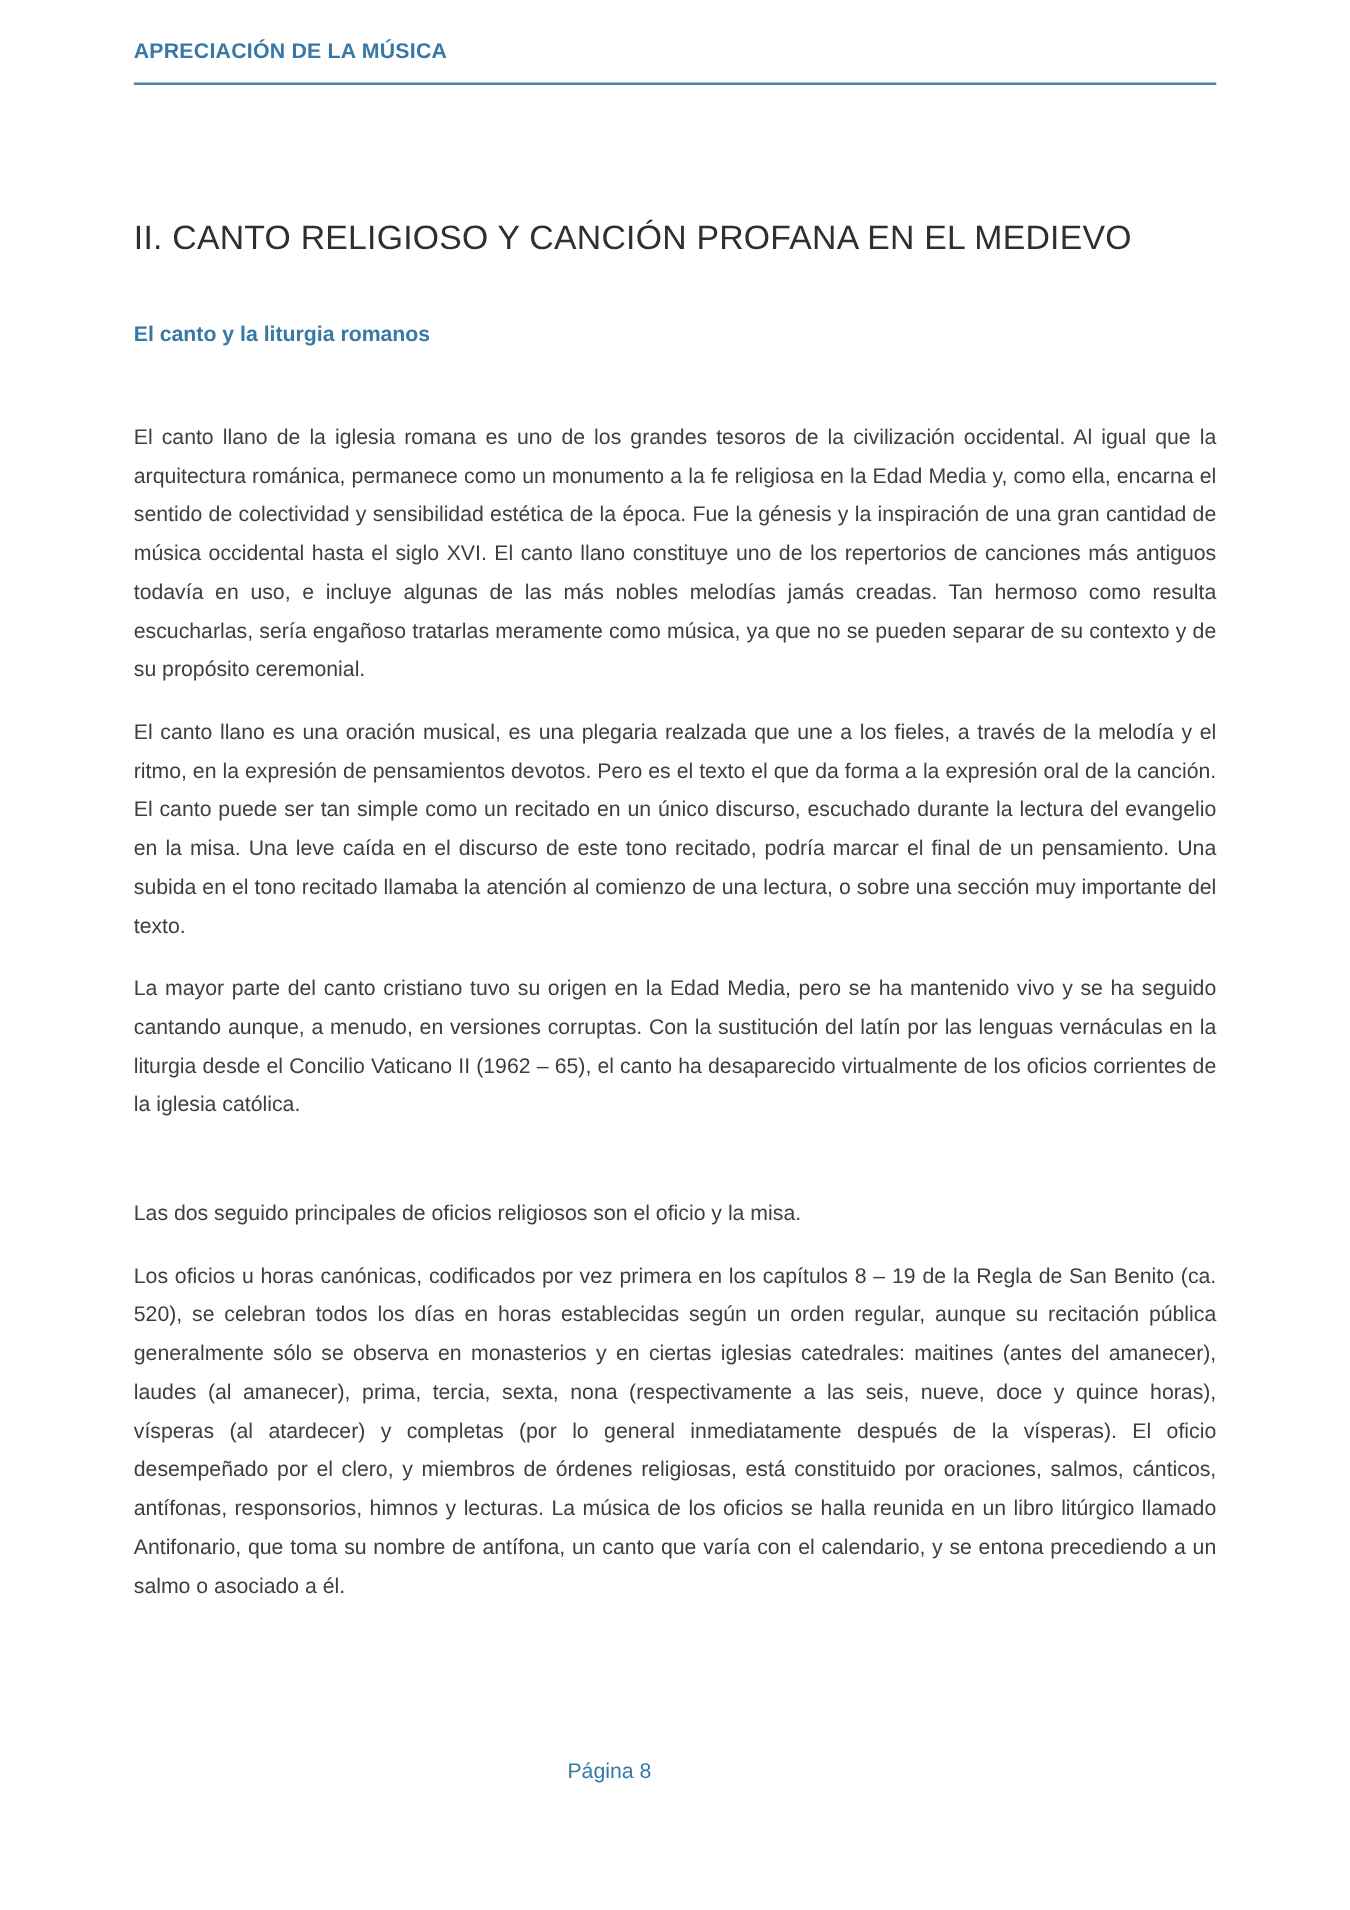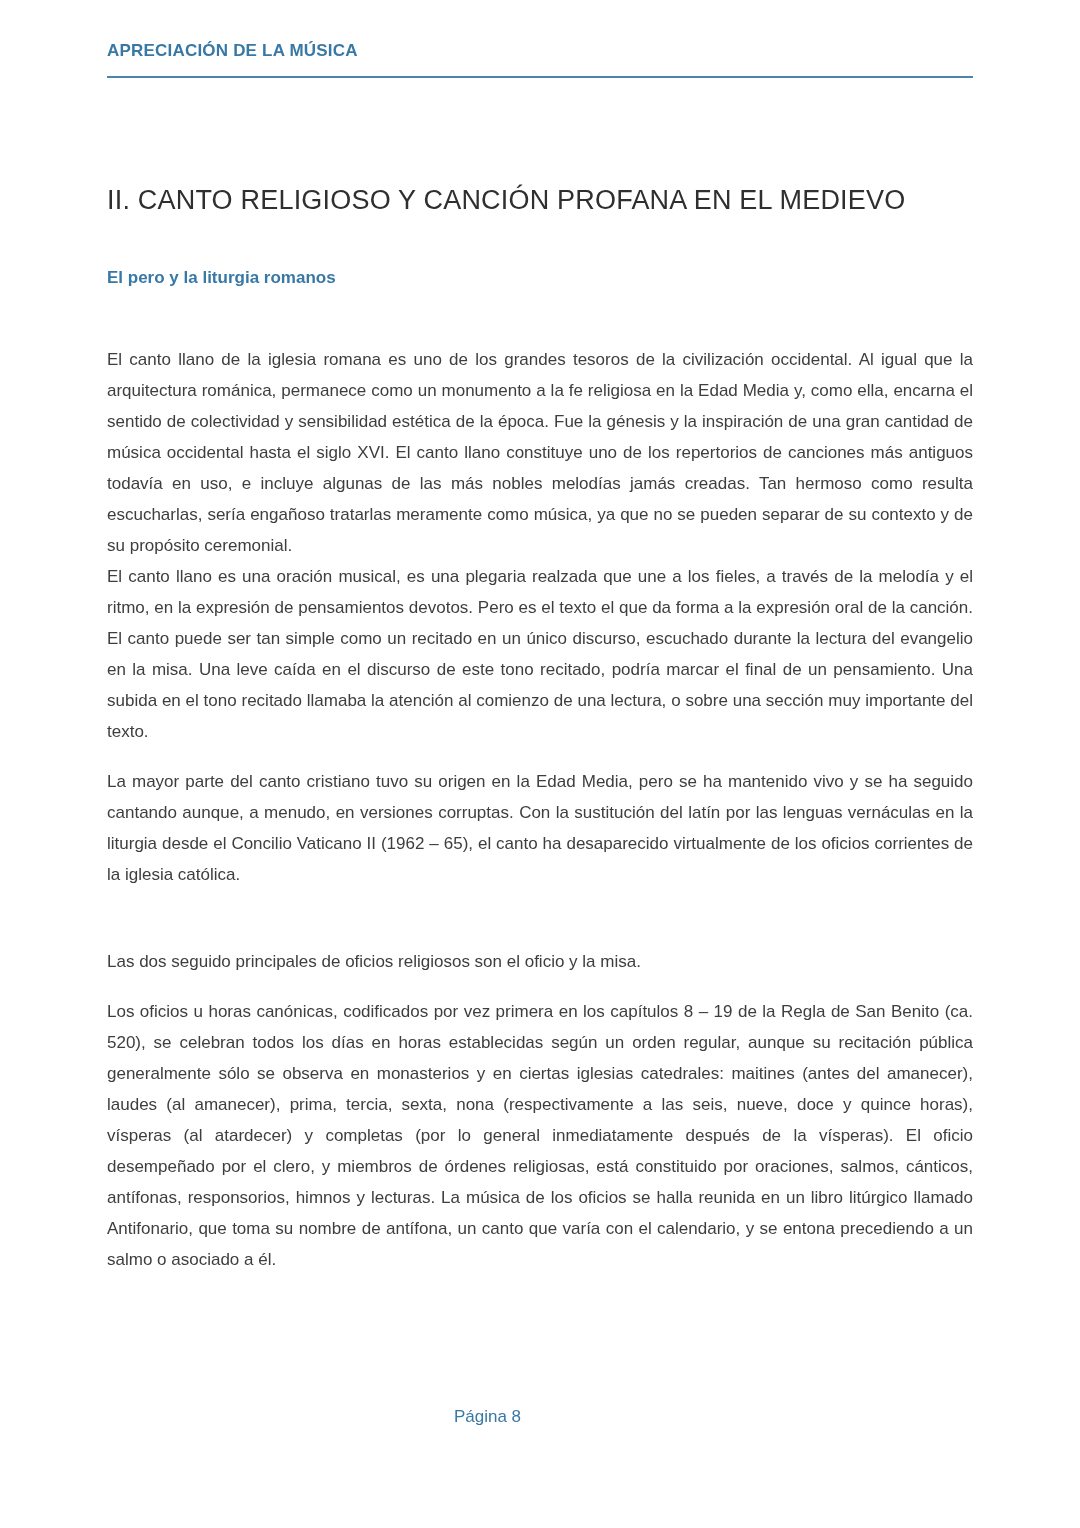--- a/index.html
+++ b/index.html
@@ -12,21 +12,21 @@
     height: 1528px;
     font-family: "Liberation Sans", sans-serif;
     overflow: hidden;
   }
   .page {
     position: relative;
     width: 1080px;
     height: 1528px;
     background: #ffffff;
     box-sizing: border-box;
-    padding: 40px 107px 0 107px;
+    padding: 30px 107px 0 107px;
   }
   .header-title {
     color: var(--accent, #3878a5);
     font-size: 17px;
     font-weight: bold;
     letter-spacing: 0.2px;
     line-height: 21px;
   }
   .header-rule {
     margin-top: 15px;
@@ -52,21 +52,21 @@
   .sec2 h2.subheading { margin-top: 0; }
   p.body-par {
     margin: 0;
     font-size: 17px;
     line-height: 31px;
     color: var(--body-text, #3e3e3e);
     text-align: justify;
     text-justify: inter-word;
   }
   .sec1 p.body-par:nth-of-type(1) { margin-top: 55px; }
-  .sec1 p.body-par:nth-of-type(2) { }
+  .sec1 p.body-par:nth-of-type(2) { margin-top: 19px; }
   .sec1 p.body-par:nth-of-type(3) { margin-top: 19px; }
   .sec2 p.body-par:nth-of-type(1) { margin-top: 56px; }
   .sec2 p.body-par:nth-of-type(2) { margin-top: 19px; }
   .footer {
     position: absolute;
     left: 0;
     top: 1406px;
     width: 975px;
     text-align: center;
   }
@@ -82,21 +82,21 @@
 <div class="page">
 
   <div class="header">
     <div class="header-title">APRECIACIÓN DE LA MÚSICA</div>
     <div class="header-rule"></div>
   </div>
 
   <h1 class="title">II. CANTO RELIGIOSO Y CANCIÓN PROFANA EN EL MEDIEVO</h1>
 
   <div class="section sec1">
-    <h2 class="subheading">El pero y la liturgia romanos</h2>
+    <h2 class="subheading">El canto y la liturgia romanos</h2>
     <p class="body-par">El canto llano de la iglesia romana es uno de los grandes tesoros de la civilización occidental. Al igual que la arquitectura románica, permanece como un monumento a la fe religiosa en la Edad Media y, como ella, encarna el sentido de colectividad y sensibilidad estética de la época. Fue la génesis y la inspiración de una gran cantidad de música occidental hasta el siglo XVI. El canto llano constituye uno de los repertorios de canciones más antiguos todavía en uso, e incluye algunas de las más nobles melodías jamás creadas. Tan hermoso como resulta escucharlas, sería engañoso tratarlas meramente como música, ya que no se pueden separar de su contexto y de su propósito ceremonial.</p>
     <p class="body-par">El canto llano es una oración musical, es una plegaria realzada que une a los fieles, a través de la melodía y el ritmo, en la expresión de pensamientos devotos. Pero es el texto el que da forma a la expresión oral de la canción. El canto puede ser tan simple como un recitado en un único discurso, escuchado durante la lectura del evangelio en la misa. Una leve caída en el discurso de este tono recitado, podría marcar el final de un pensamiento. Una subida en el tono recitado llamaba la atención al comienzo de una lectura, o sobre una sección muy importante del texto.</p>
     <p class="body-par">La mayor parte del canto cristiano tuvo su origen en la Edad Media, pero se ha mantenido vivo y se ha seguido cantando aunque, a menudo, en versiones corruptas. Con la sustitución del latín por las lenguas vernáculas en la liturgia desde el Concilio Vaticano II (1962 – 65), el canto ha desaparecido virtualmente de los oficios corrientes de la iglesia católica.</p>
   </div>
 
   <div class="section sec2">
     <p class="body-par">Las dos seguido principales de oficios religiosos son el oficio y la misa.</p>
     <p class="body-par">Los oficios u horas canónicas, codificados por vez primera en los capítulos 8 – 19 de la Regla de San Benito (ca. 520), se celebran todos los días en horas establecidas según un orden regular, aunque su recitación pública generalmente sólo se observa en monasterios y en ciertas iglesias catedrales: maitines (antes del amanecer), laudes (al amanecer), prima, tercia, sexta, nona (respectivamente a las seis, nueve, doce y quince horas), vísperas (al atardecer) y completas (por lo general inmediatamente después de la vísperas). El oficio desempeñado por el clero, y miembros de órdenes religiosas, está constituido por oraciones, salmos, cánticos, antífonas, responsorios, himnos y lecturas. La música de los oficios se halla reunida en un libro litúrgico llamado Antifonario, que toma su nombre de antífona, un canto que varía con el calendario, y se entona precediendo a un salmo o asociado a él.</p>
   </div>
 

